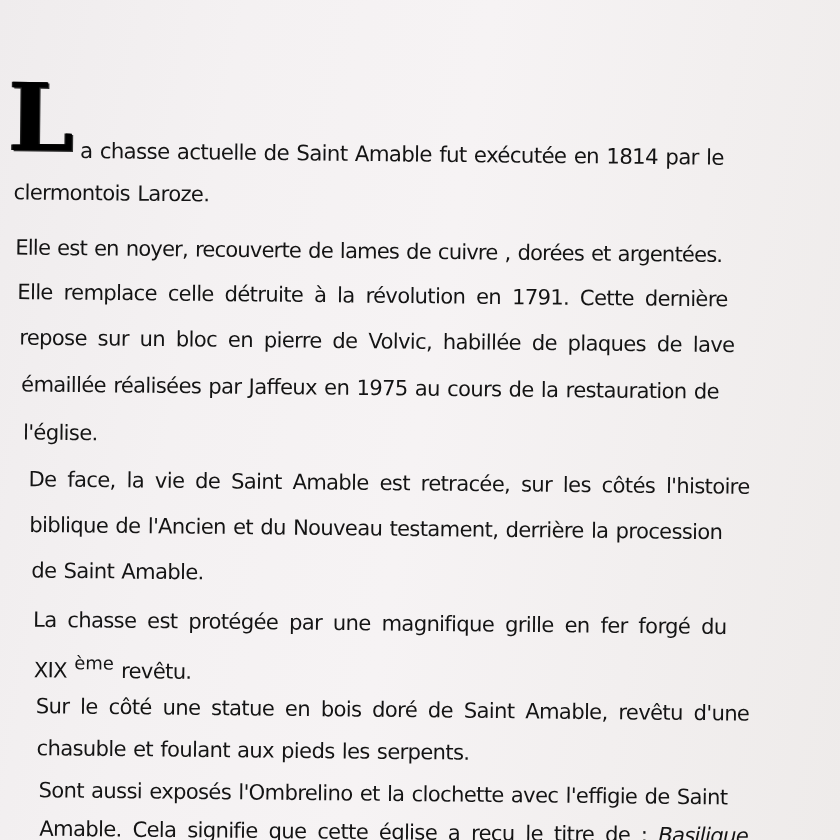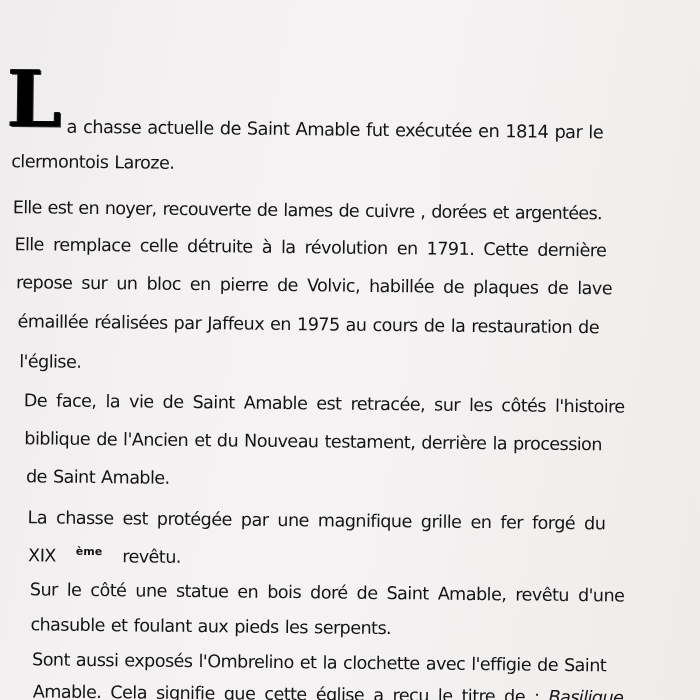--- a/index.html
+++ b/index.html
@@ -37,25 +37,24 @@
     .line {
       position: absolute;
       white-space: nowrap;
       font-size: 17.6px;
       letter-spacing: -0.55px;
       line-height: 1;
       word-spacing: 1px;
     }
     .line.wide { word-spacing: 4px; }
     .sup {
-      font-size: 11px;
+      font-size: 15px;
       vertical-align: 7px;
       letter-spacing: 0;
-      margin: 0 20px;
-      font-weight: bold;
+      margin: 0 6px;
     }
     .ital { font-style: italic; }
   </style>
 </head>
 <body>
 
 <div class="page">
   <div class="dropcap">L</div>
 
   <div class="line" style="left:68px; top:117px; font-size:17.8px;">a chasse actuelle de Saint Amable fut exécutée en 1814 par le</div>

